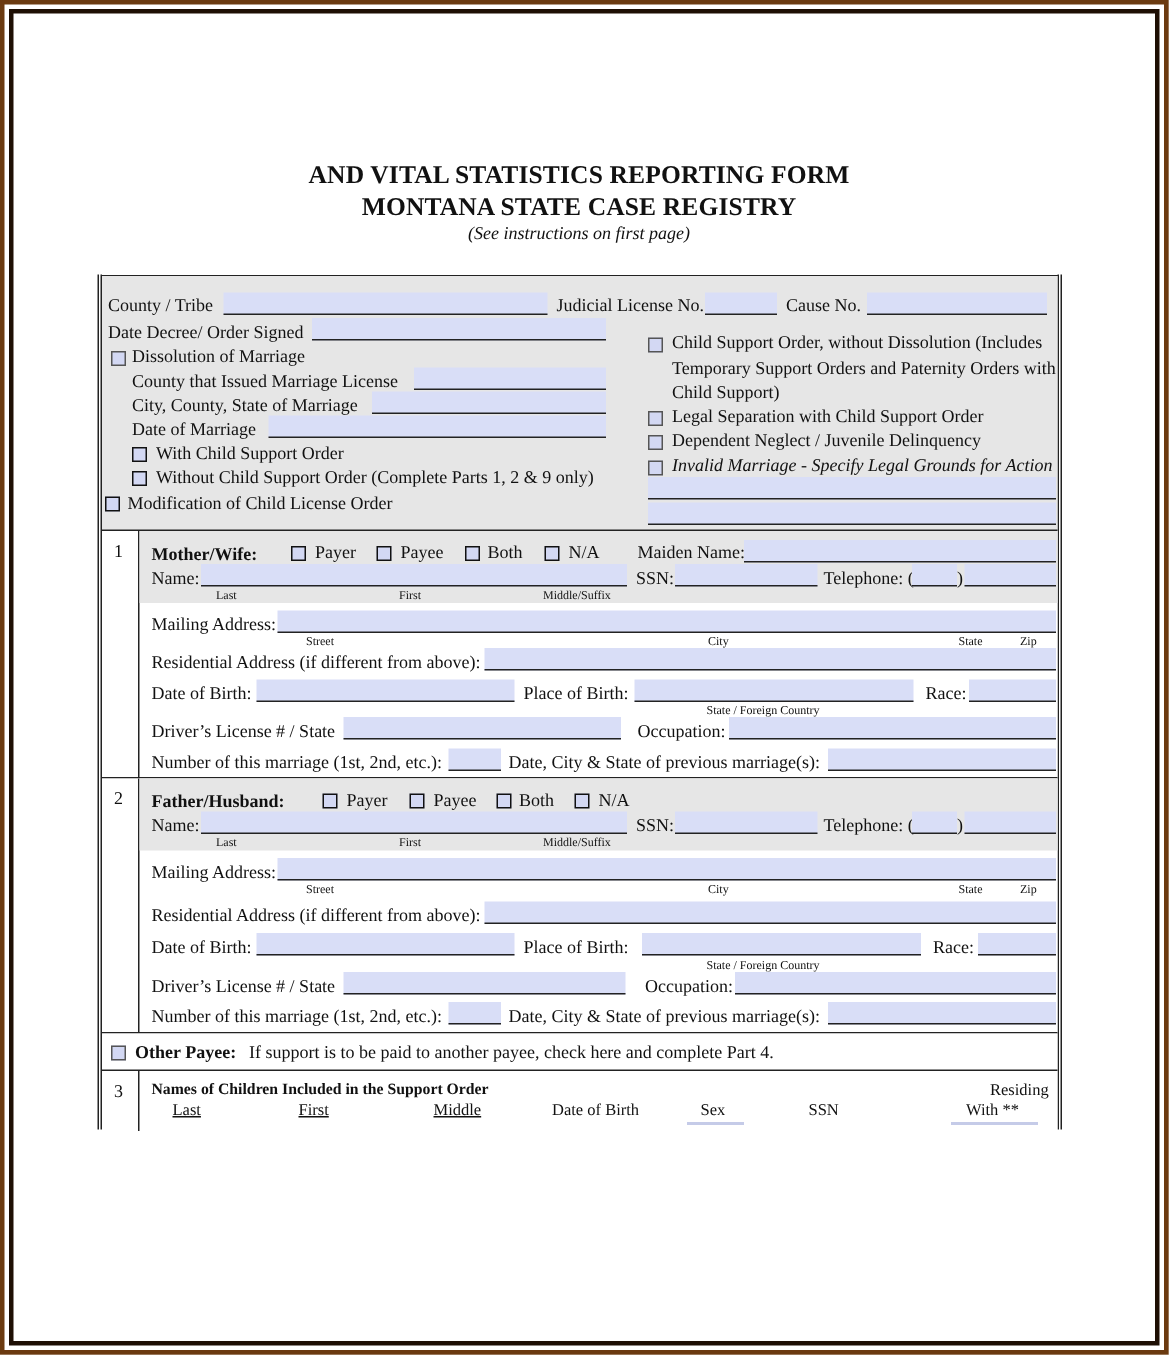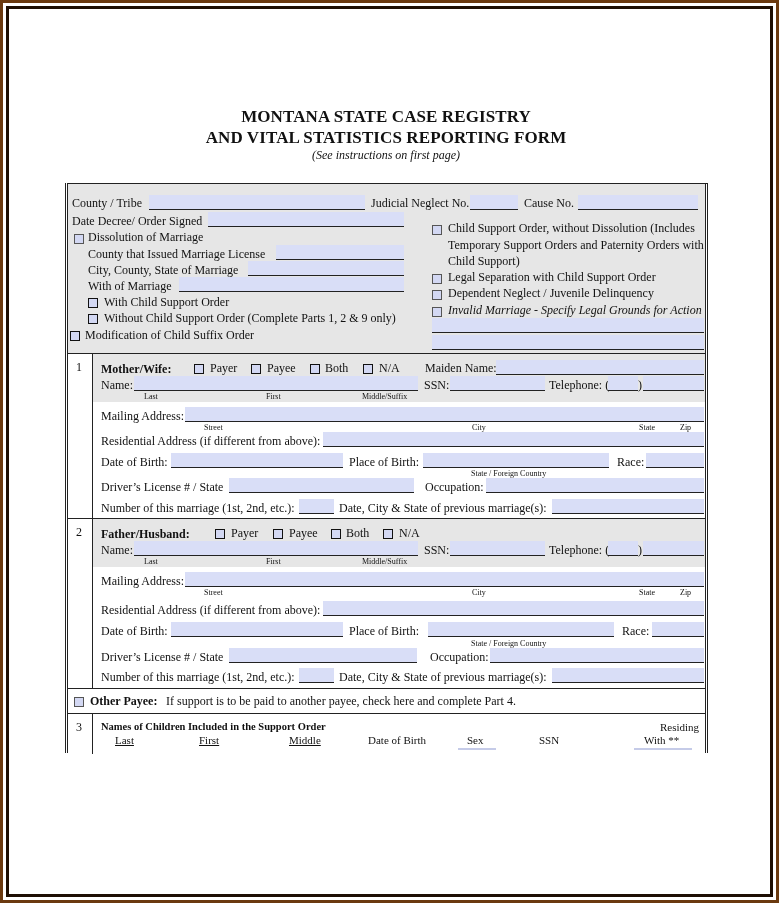--- a/index.html
+++ b/index.html
@@ -35,54 +35,54 @@
 </head>
 <body>
 
 <div class="frame">
   <div class="frame-inner"></div>
 </div>
 
 <div class="page">
 
   <div class="titles">
+    <div class="t">AND VITAL STATISTICS REPORTING FORM</div>
     <div class="t">MONTANA STATE CASE REGISTRY</div>
-    <div class="t">AND VITAL STATISTICS REPORTING FORM</div>
     <div class="sub">(See instructions on first page)</div>
   </div>
 
   <div class="form">
 
     <div class="sec gray" style="top:0; height:170px;">
       <span class="abs" style="left:4px; top:12px;">County / Tribe</span>
       <div class="fld" style="left:81px; top:11px; width:216px;"></div>
-      <span class="abs" style="left:303px; top:12px;">Judicial Neglect No.</span>
+      <span class="abs" style="left:303px; top:12px;">Judicial License No.</span>
       <div class="fld" style="left:402px; top:11px; width:48px;"></div>
       <span class="abs" style="left:456px; top:12px;">Cause No.</span>
       <div class="fld" style="left:510px; top:11px; width:120px;"></div>
 
       <span class="abs" style="left:4px; top:30px;">Date Decree/ Order Signed</span>
       <div class="fld" style="left:140px; top:28px; width:196px;"></div>
 
       <div class="cb" style="left:6px; top:50px;"></div>
       <span class="abs" style="left:20px; top:46px;">Dissolution of Marriage</span>
 
       <span class="abs" style="left:20px; top:63px;">County that Issued Marriage License</span>
       <div class="fld" style="left:208px; top:61px; width:128px;"></div>
       <span class="abs" style="left:20px; top:79px;">City, County, State of Marriage</span>
       <div class="fld" style="left:180px; top:77px; width:156px;"></div>
-      <span class="abs" style="left:20px; top:95px;">With of Marriage</span>
+      <span class="abs" style="left:20px; top:95px;">Date of Marriage</span>
       <div class="fld" style="left:111px; top:93px; width:225px;"></div>
 
       <div class="cb dark" style="left:20px; top:114px;"></div>
       <span class="abs" style="left:36px; top:111px;">With Child Support Order</span>
       <div class="cb dark" style="left:20px; top:130px;"></div>
       <span class="abs" style="left:36px; top:127px;">Without Child Support Order (Complete Parts 1, 2 &amp; 9 only)</span>
       <div class="cb dark" style="left:2px; top:147px;"></div>
-      <span class="abs" style="left:17px; top:144px;">Modification of Child Suffix Order</span>
+      <span class="abs" style="left:17px; top:144px;">Modification of Child License Order</span>
 
       <div class="cb" style="left:364px; top:41px;"></div>
       <span class="abs" style="left:380px; top:37px;">Child Support Order, without Dissolution  (Includes</span>
       <span class="abs" style="left:380px; top:54px;">Temporary Support Orders and Paternity Orders with</span>
       <span class="abs" style="left:380px; top:70px;">Child Support)</span>
       <div class="cb" style="left:364px; top:90px;"></div>
       <span class="abs" style="left:380px; top:86px;">Legal Separation with Child Support Order</span>
       <div class="cb" style="left:364px; top:106px;"></div>
       <span class="abs" style="left:380px; top:102px;">Dependent Neglect / Juvenile Delinquency</span>
       <div class="cb" style="left:364px; top:123px;"></div>

